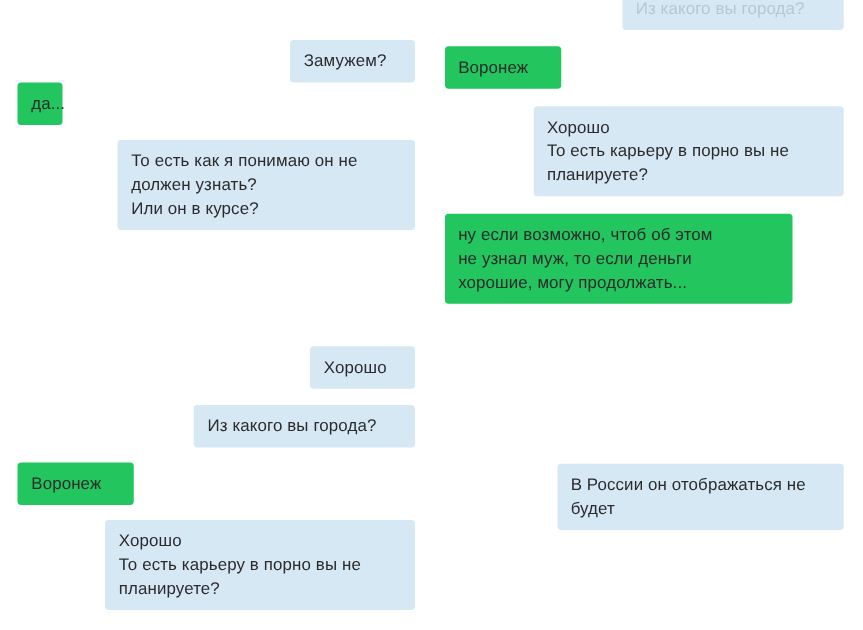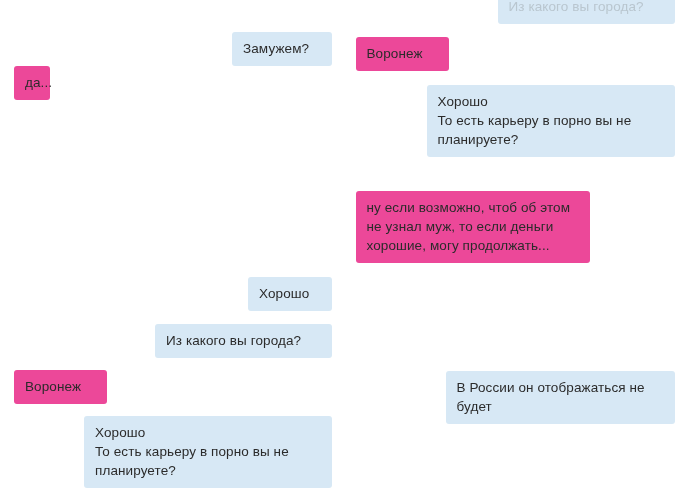--- a/index.html
+++ b/index.html
@@ -39,48 +39,51 @@
     line-height: 19px;
     padding: 7px 11px 8px 11px;
     border-radius: 3px;
     white-space: pre-line;
     letter-spacing: 0.1px;
   }
   .msg.out {
     background: #d7e8f5;
   }
   .msg.in {
-    background: #ec4899;
+    background: #22c55e;
   }
   .clipped-top {
     color: #b9c6cf;
   }
 </style>
 </head>
 <body>
 
 <div class="screen">
 
   <div class="panel left">
     <div class="msg out" style="left:232px; top:18px; width:100px;margin-top:14px;">Замужем?</div>
     <div class="msg in" style="left:14px; top:66px; width:36px;">да...</div>
+    <div class="msg out" style="left:94px; top:112px; width:238px;">То есть как я понимаю он не
+должен узнать?
+Или он в курсе?</div>
     <div class="msg out" style="left:248px; top:277px; width:84px;">Хорошо</div>
     <div class="msg out" style="left:155px; top:324px; width:177px;">Из какого вы города?</div>
     <div class="msg in" style="left:14px; top:370px; width:93px;">Воронеж</div>
     <div class="msg out" style="left:84px; top:416px; width:248px;">Хорошо
 То есть карьеру в порно вы не
 планируете?</div>
   </div>
 
   <div class="panel right">
     <div class="msg out clipped-top" style="left:152px; top:-10px; width:177px;">Из какого вы города?</div>
     <div class="msg in" style="left:10px; top:37px; width:93px;">Воронеж</div>
     <div class="msg out" style="left:81px; top:85px; width:248px;">Хорошо
 То есть карьеру в порно вы не
 планируете?</div>
-    <div class="msg in" style="left:10px; top:171px; width:234px;margin-top:20px;">ну если возможно, чтоб об этом
+    <div class="msg in" style="left:10px; top:171px; width:278px;">ну если возможно, чтоб об этом
 не узнал муж, то если деньги
 хорошие, могу продолжать...</div>
     <div class="msg out" style="left:100px; top:371px; width:229px;">В России он отображаться не
 будет</div>
   </div>
 
 </div>
 
 </body></html>

